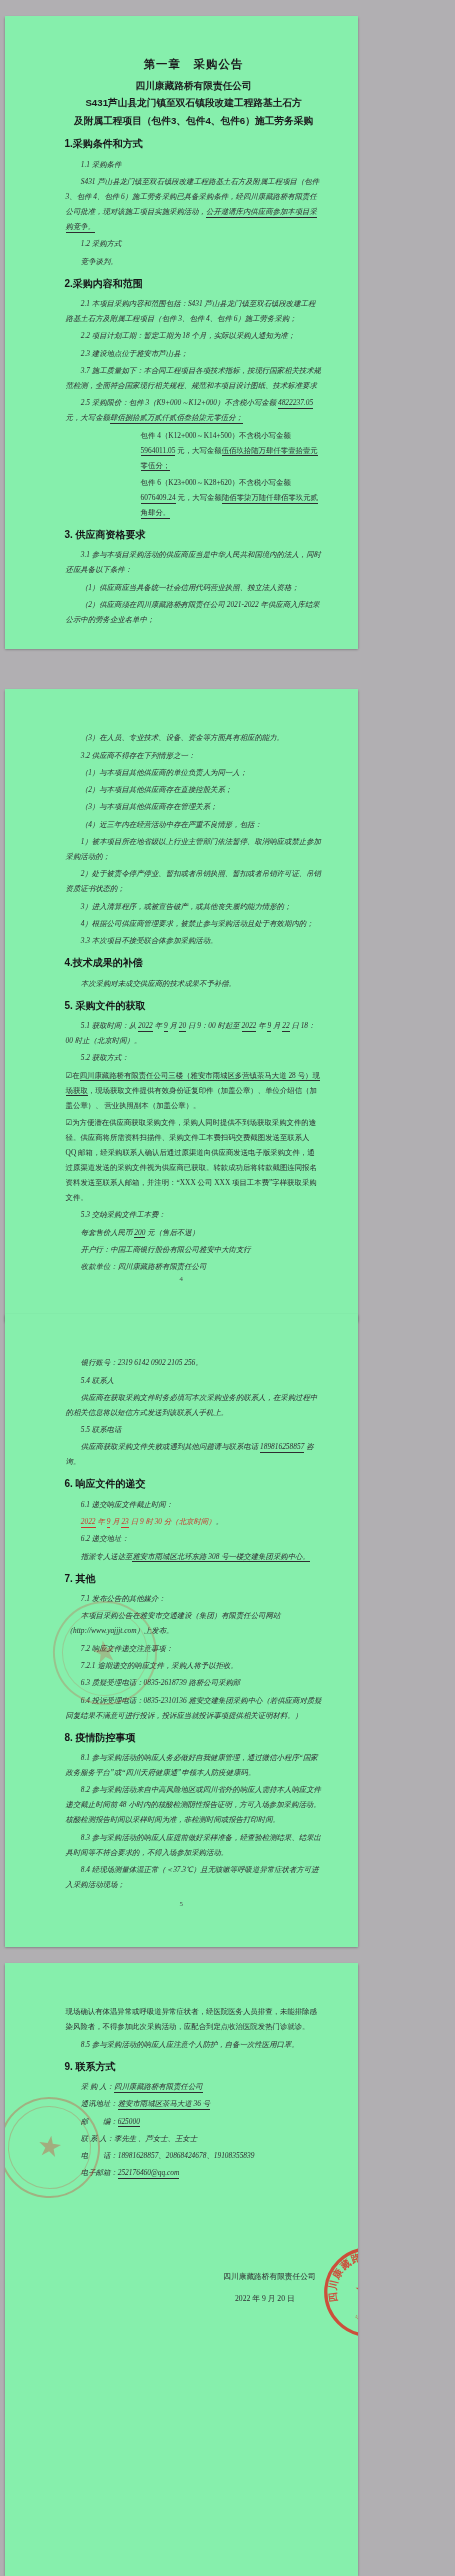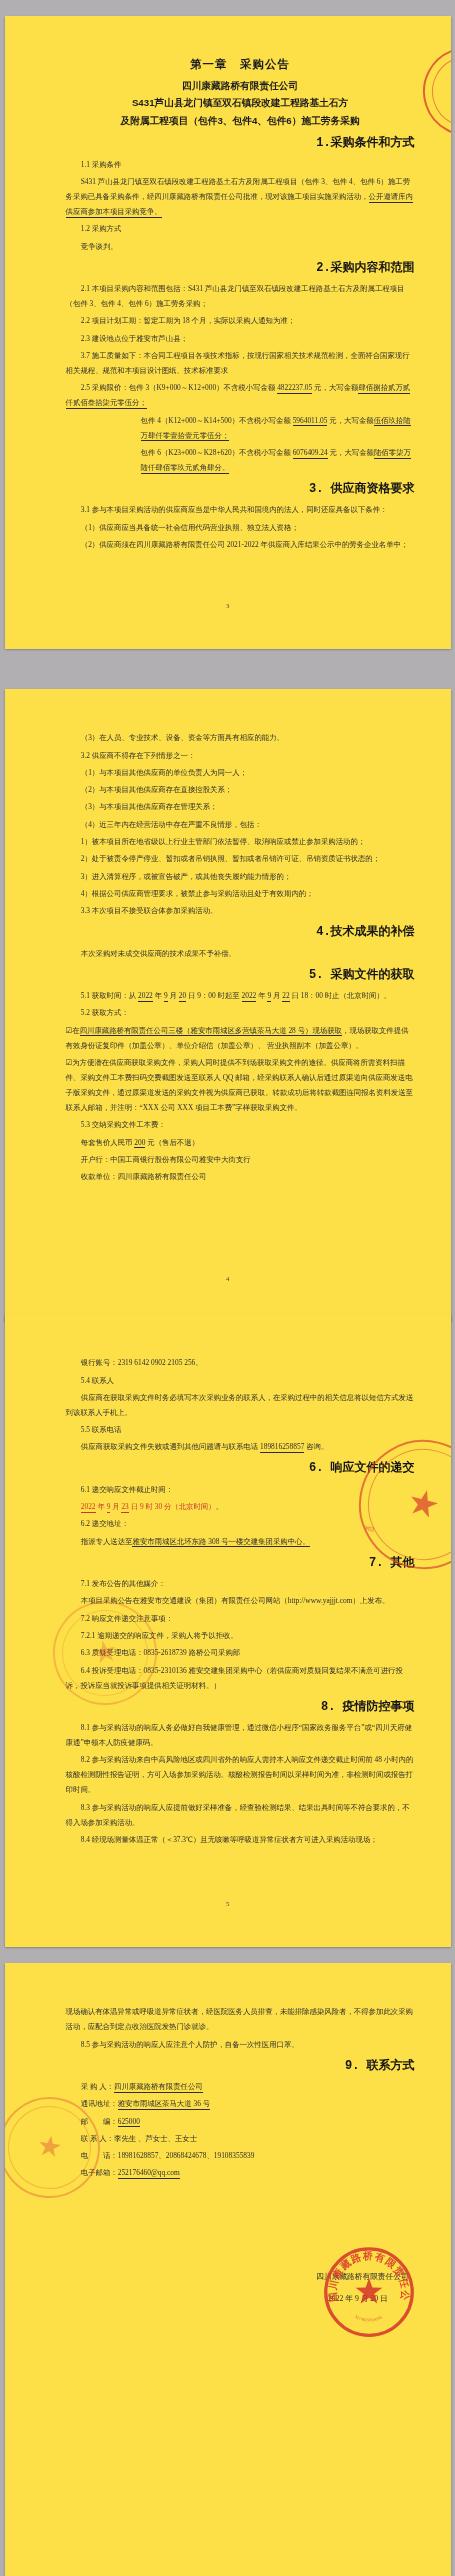--- a/index.html
+++ b/index.html
@@ -5,22 +5,22 @@
   html,body{margin:0;padding:0;}
   body{
     width:455px;height:2576px;position:relative;
     background:#b1afb2;
     font-family:"Liberation Serif",serif;
     color:#2e2d30;
     overflow:hidden;
   }
   main{position:absolute;inset:0;}
   .page{
-    position:absolute;left:4.6px;width:446px;height:633px;
-    background:#fde047;
+    position:absolute;left:4.6px;width:353px;height:633px;
+    background:#86efac;
     box-shadow:0 0.6px 2.3px rgba(0,0,0,.35);
     overflow:hidden;
   }
   #pg0{top:16px;}
   #pg1{top:665px;margin-top:24px;}
   #pg2{top:1314px;}
   #pg3{top:1963px;height:613px;}
   .content{
     position:relative;
     padding:39px 36px 0 61px;
@@ -30,26 +30,25 @@
   .doc-title{
     text-align:center;font-family:"Liberation Sans",sans-serif;
     font-weight:bold;font-size:11.4px;line-height:19.4px;
     letter-spacing:1.1px;color:#1c1b1e;margin-bottom:2.3px;
   }
   .doc-sub{
     text-align:center;font-family:"Liberation Sans",sans-serif;
     font-weight:bold;font-size:9.7px;line-height:17.6px;color:#1c1b1e;
   }
   .h2{
-    font-family:Liberation Mono, monospace;font-weight:bold;
-    font-size:12px;line-height:13.7px;color:#161518;
+    font-family:Liberation Sans, sans-serif;font-weight:bold;
+    font-size:10px;line-height:13.7px;color:#161518;
     margin:8px 0 5.7px -1.1px;
-    text-align:right;
-  }
-  .p{margin:2.3px 0;text-indent:2.05em;}
+  }
+  .p{margin:2.3px 0;text-indent:2.05em;font-style:italic;}
   .pc{margin:2.3px 0;text-indent:0;}
   .pk{margin:2.3px 0 2.3px 75px;text-indent:0;}
   .u{border-bottom:0.6px solid currentColor;padding-bottom:0.6px;}
   .red{color:#c9382e;}
   .pagenum{
     position:absolute;bottom:40px;left:0;right:0;
     text-align:center;font-size:6.8px;color:#4a494c;
   }
   
   .seal{position:absolute;border-radius:50%;pointer-events:none;}

